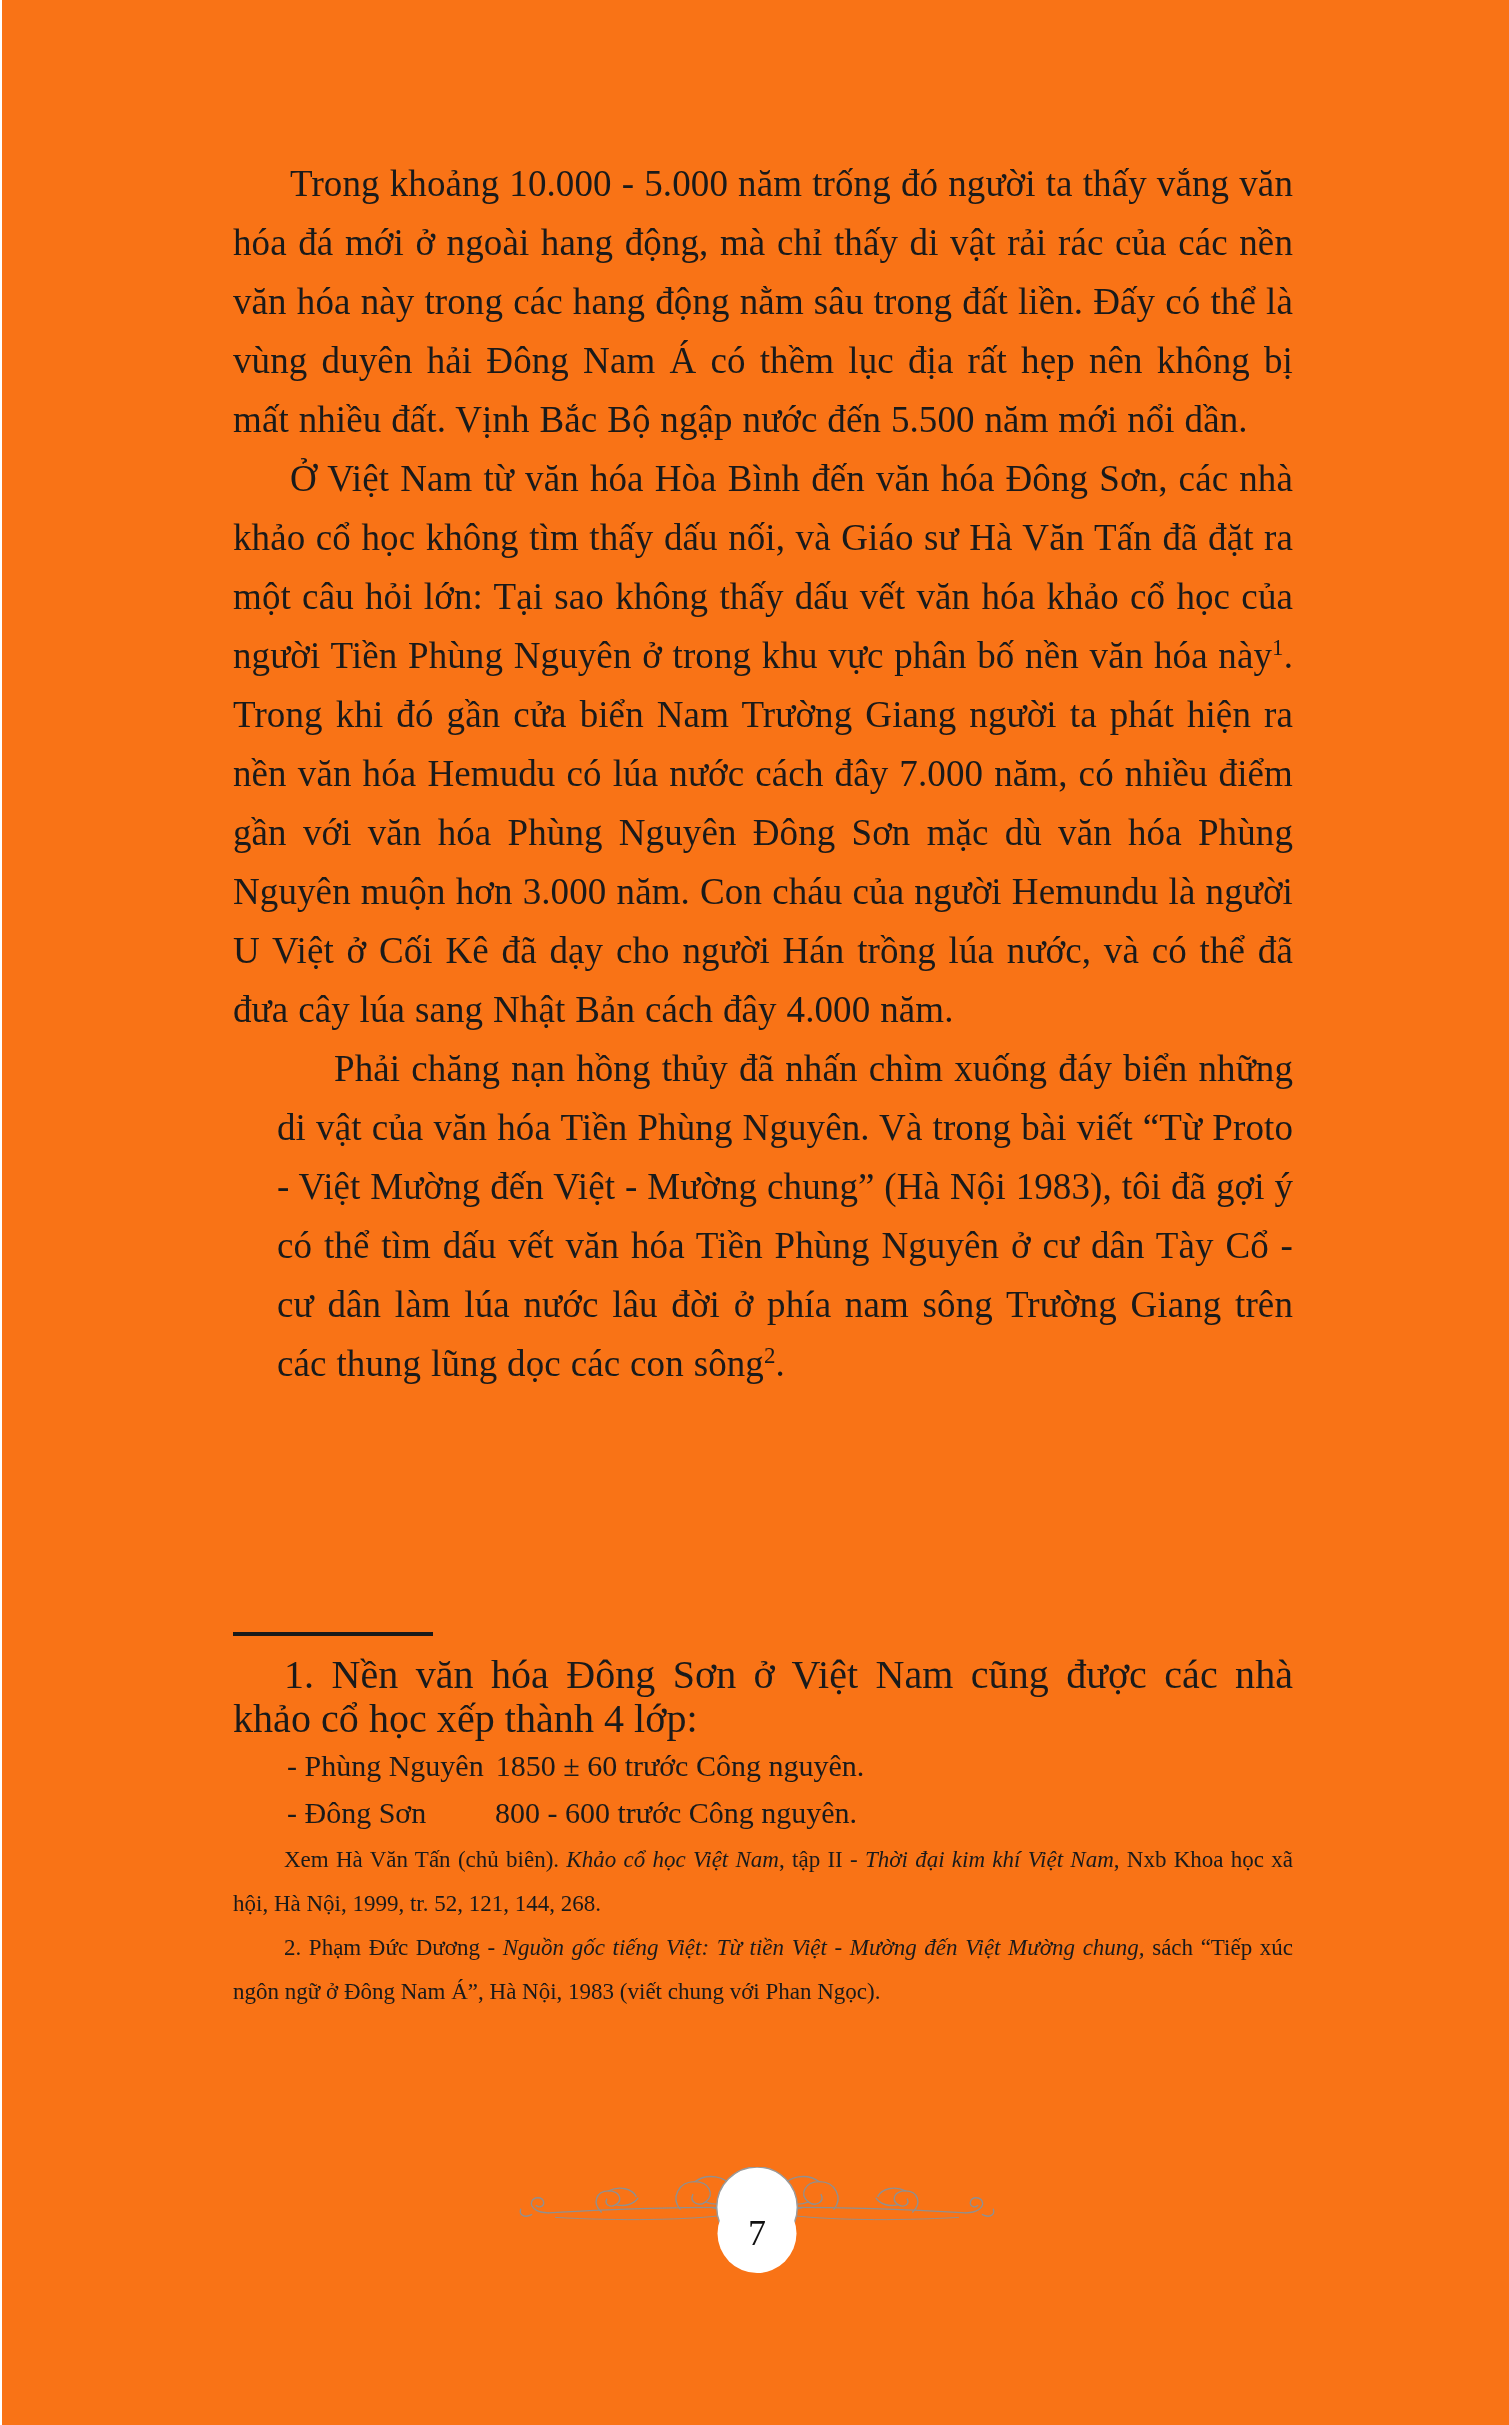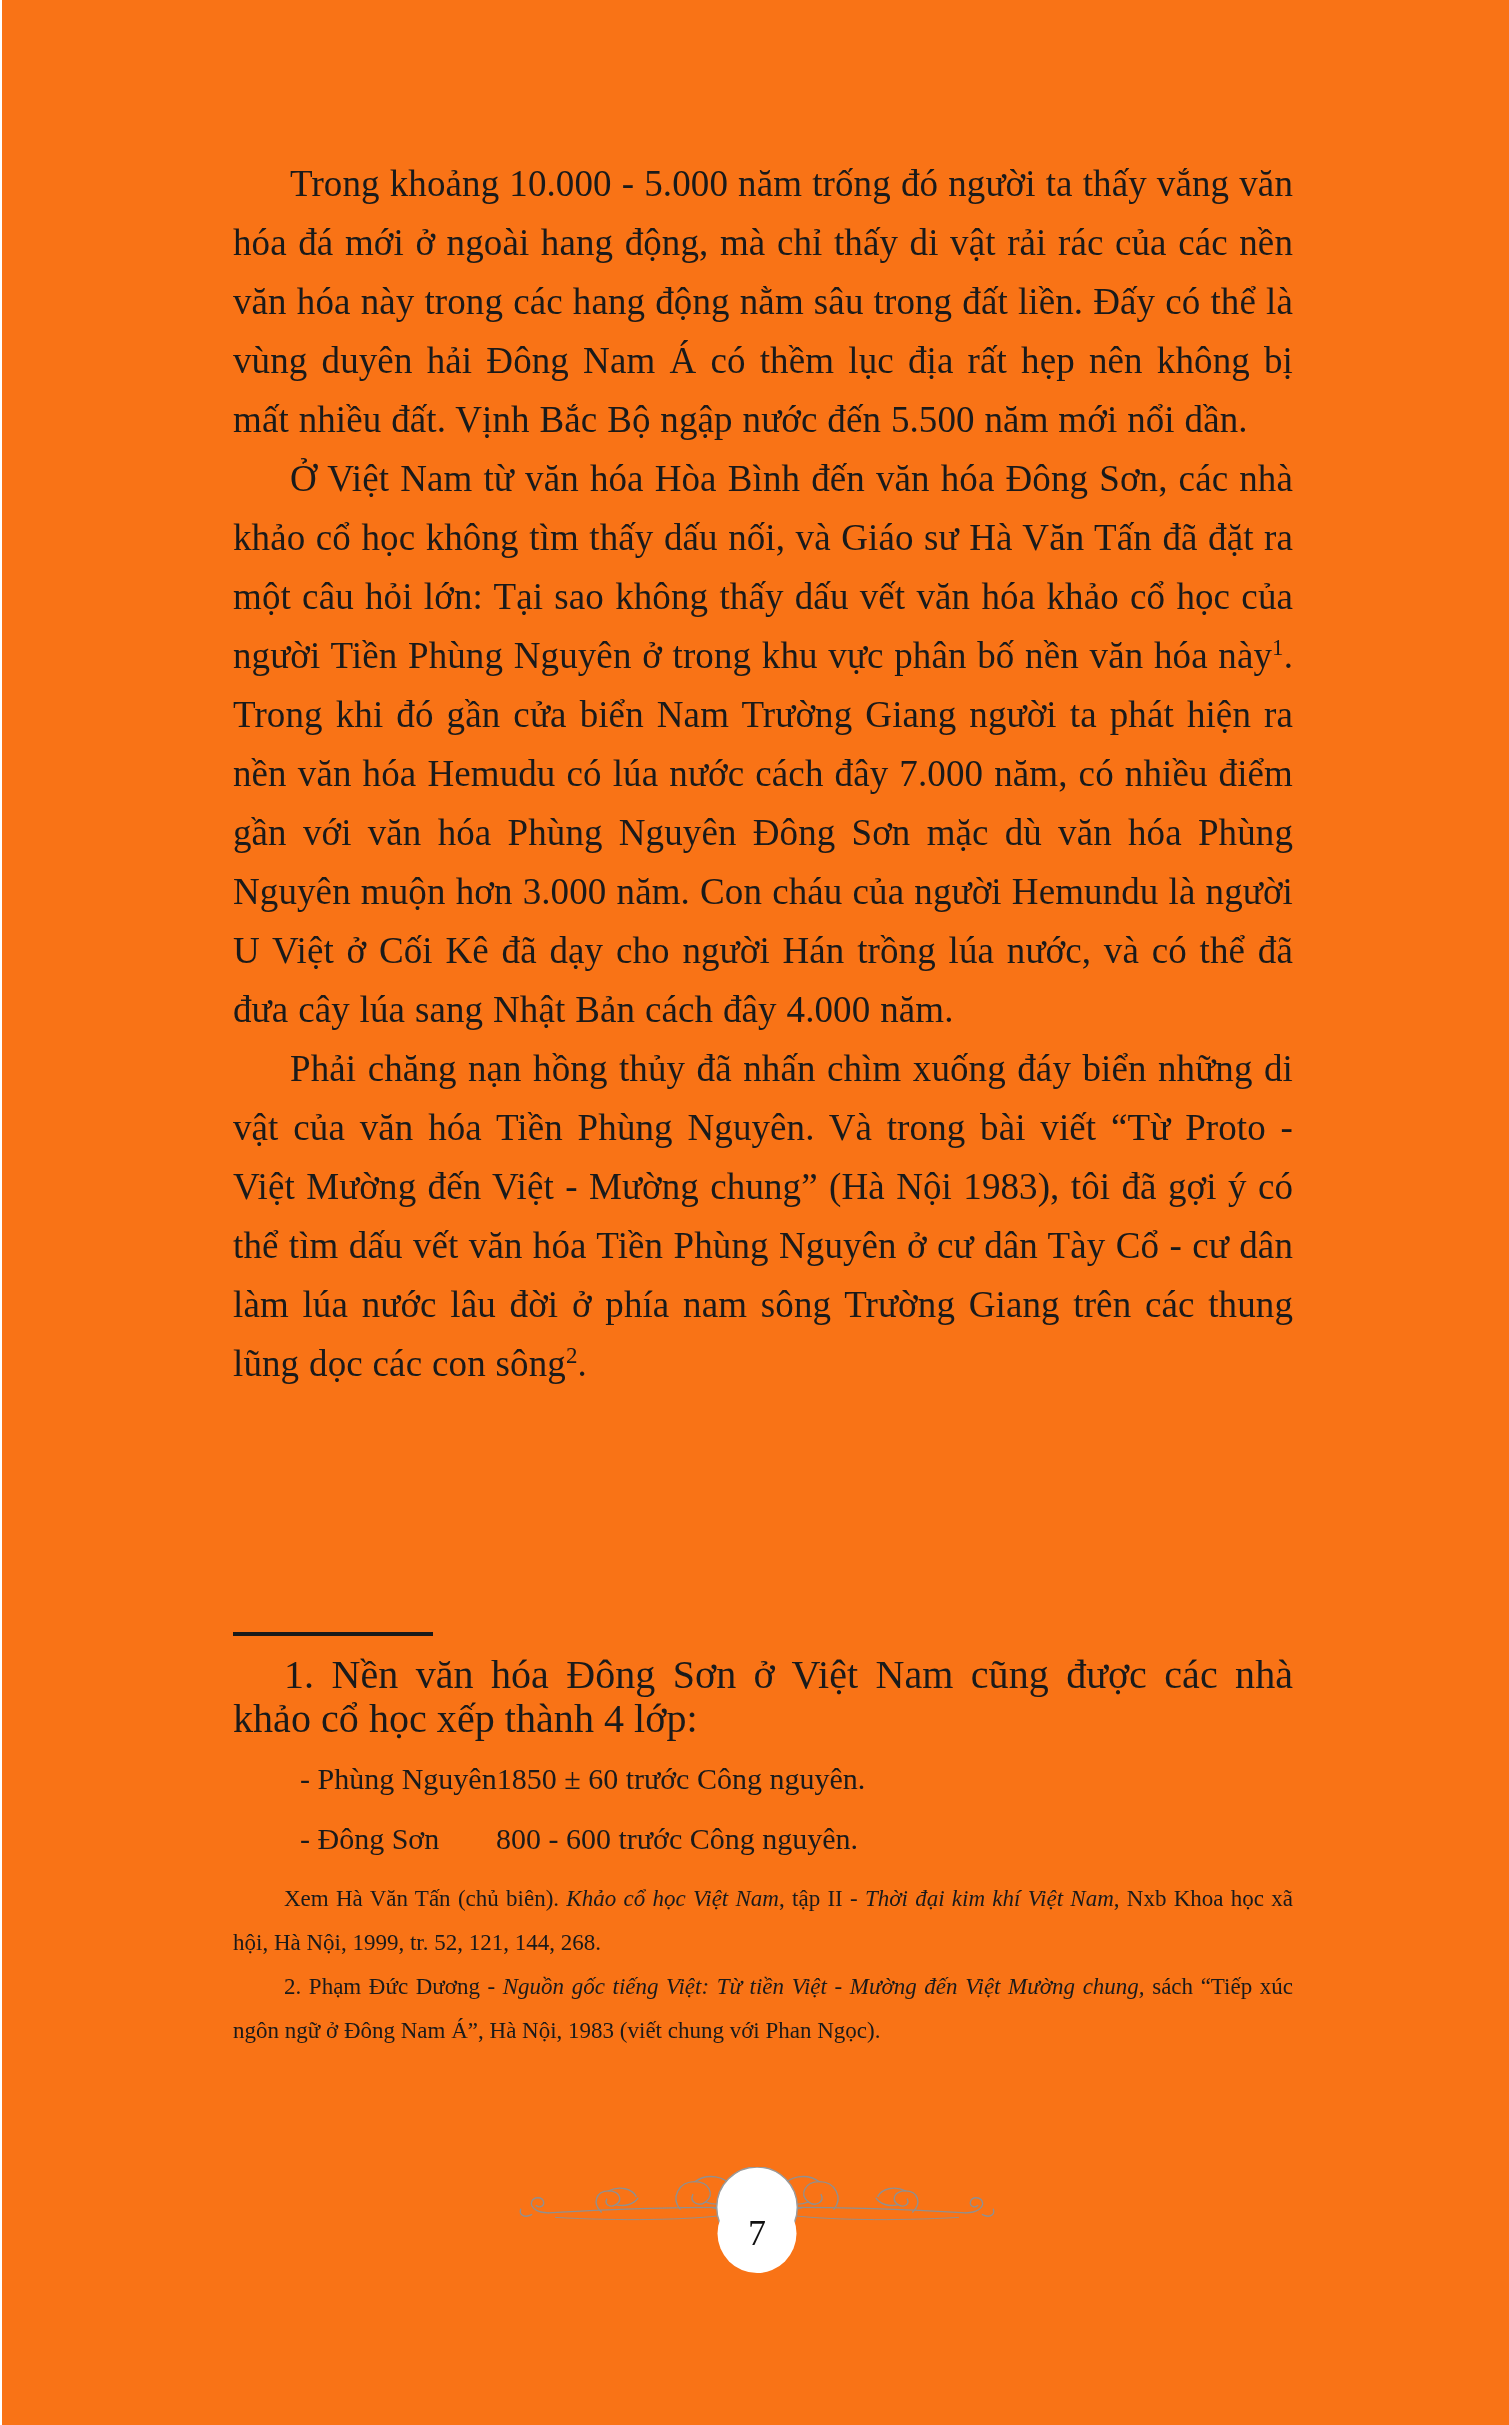--- a/index.html
+++ b/index.html
@@ -37,21 +37,21 @@
     line-height: 59px;
     text-align: justify;
     text-indent: 55px;
     margin: 0 0 0 0;
     letter-spacing: 0.1px;
     word-spacing: 0.5px;
     hyphens: none;
   }
   .body-para.p1 { text-indent: 57px; }
   .body-para.p2 { text-indent: 57px; }
-  .body-para.p3 { text-indent: 57px; }
+  .body-para.p3 { text-indent: 57px; margin-left: 44px; }
 
   sup.fn {
     font-size: 0.62em;
     vertical-align: super;
     line-height: 0;
   }
 
   
   .footnotes {
     position: absolute;
@@ -69,23 +69,24 @@
     font-size: 40px;
     line-height: 44px;
     text-align: justify;
     text-indent: 51px;
     margin: 0;
     letter-spacing: 0.05px;
   }
   .fn-list-item {
     font-size: 30px;
     line-height: 44px;
-    margin: 16px;
+    margin: 3px;
     padding-left: 51px;
     display: flex;
+    gap: 12px;
   }
   .fn-list-item .fi-name {
     display: inline-block;
     min-width: 196px;
   }
   .fn-ref {
     font-size: 23px;
     line-height: 44px;
     text-align: justify;
     text-indent: 51px;

